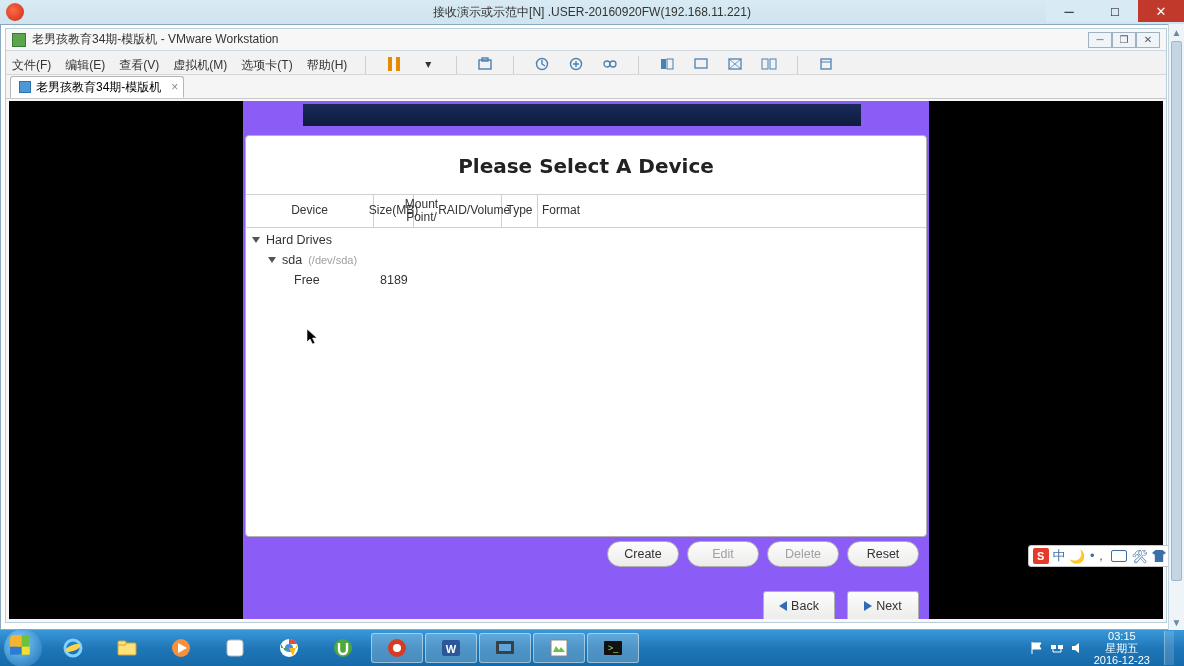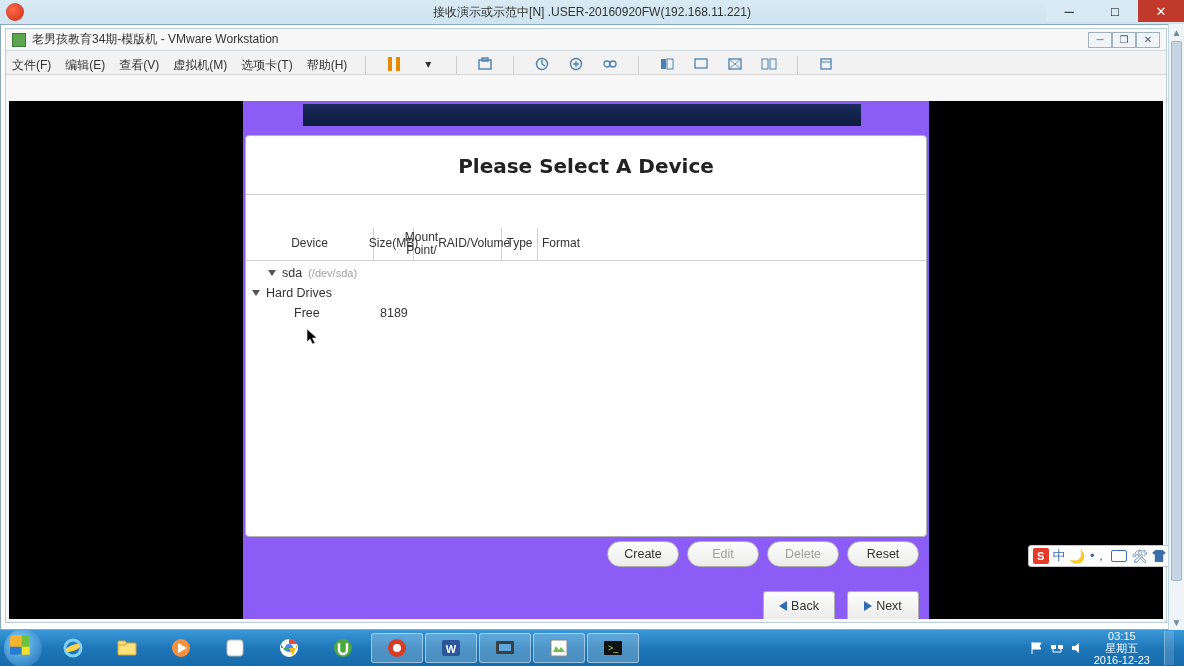--- a/index.html
+++ b/index.html
@@ -45,21 +45,21 @@
 
 
 .guest-stripe { position:absolute; top:3px; left:60px; right:68px; height:22px; background:linear-gradient(180deg,#1a2b5c,#0f1b3d); }
 
 
 .device-panel { position:absolute; top:34px; left:2px; right:2px; bottom:82px; border:1px solid #b3b3b1; border-radius:4px; background:#fff; overflow:hidden; }
 .device-panel h2 { font-size:20px; text-align:center; padding:18px 0 16px; color:#222; font-weight:bold; font-family: "DejaVu Sans", sans-serif; }
 .device-panel h2 + .hline { border-bottom:1px solid #d0d0ce; }
 
 
-.dev-table-head { display:flex; height:33px; border-bottom:1px solid #d0d0ce;margin-top:33px; }
+.dev-table-head { display:flex; height:33px; border-bottom:1px solid #d0d0ce; }
 .dev-table-head div { border-right:1px solid #d0d0ce; display:flex; align-items:center; justify-content:center; padding:0 6px; font-size:12px; color:#333; text-align:center; line-height:1.1; }
 .col-device { width:128px; }
 .col-size { width:40px; }
 .col-mount { width:88px; }
 .col-type { width:36px; }
 .col-format { width:46px; border-right:none !important; }
 
 
 .dev-table-body { padding:2px 4px; font-size:12.5px; color:#333; }
 .row { display:flex; align-items:center; height:20px; }
@@ -193,20 +193,27 @@
             <rect x="9" y="3" width="6" height="10" fill="none" stroke="#4a81b3"></rect>
           </svg>
         </span>
       <span class="sep"></span>
       <span class="toolicon">
           <svg viewBox="0 0 16 16">
             <rect x="3" y="3" width="10" height="10" fill="none" stroke="#4a81b3" stroke-width="1.3"></rect>
             <path d="M3 6h10" stroke="#4a81b3"></path>
           </svg>
         </span>
+    </div>
+    <div class="vm-tabstrip">
+      <div class="vm-tab">
+        <span class="tabicon"></span>
+        <span>老男孩教育34期-模版机</span>
+        <span class="closex">×</span>
+      </div>
     </div>
 
     <div class="vm-display">
       <div class="guest">
         <div class="guest-stripe"></div>
 
         <div class="device-panel">
           <h2>Please Select A Device</h2>
           <div class="hline"></div>
           <div class="dev-table-head">
@@ -218,32 +225,32 @@
               </div>
             <div class="col-mount">
                 <span>Mount Point/</span>
                 <br>
                 <span>RAID/Volume</span>
               </div>
             <div class="col-type">Type</div>
             <div class="col-format">Format</div>
           </div>
           <div class="dev-table-body">
+            <div class="row">
+              <span class="expander">
+                  <span class="tri-down"></span>
+                </span>
+              <span>Hard Drives</span>
+            </div>
             <div class="row" style="padding-left:16px">
               <span class="expander">
                   <span class="tri-down"></span>
                 </span>
               <span>sda</span>
               <span class="devpath">(/dev/sda)</span>
-            </div>
-            <div class="row">
-              <span class="expander">
-                  <span class="tri-down"></span>
-                </span>
-              <span>Hard Drives</span>
             </div>
             <div class="row" style="padding-left:44px; position:relative;">
               <span>Free</span>
               <span class="free-size">8189</span>
             </div>
           </div>
         </div>
 
         <div class="device-actions">
           <div class="gbtn">Create</div>

